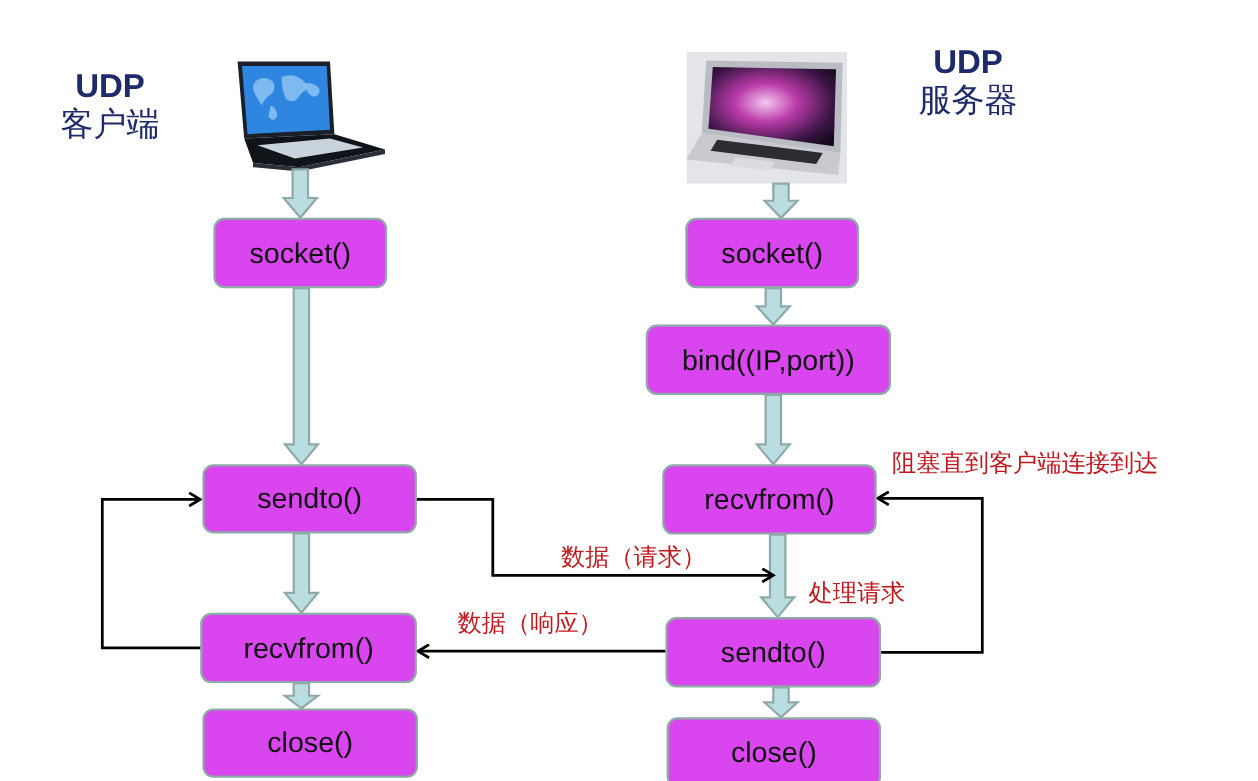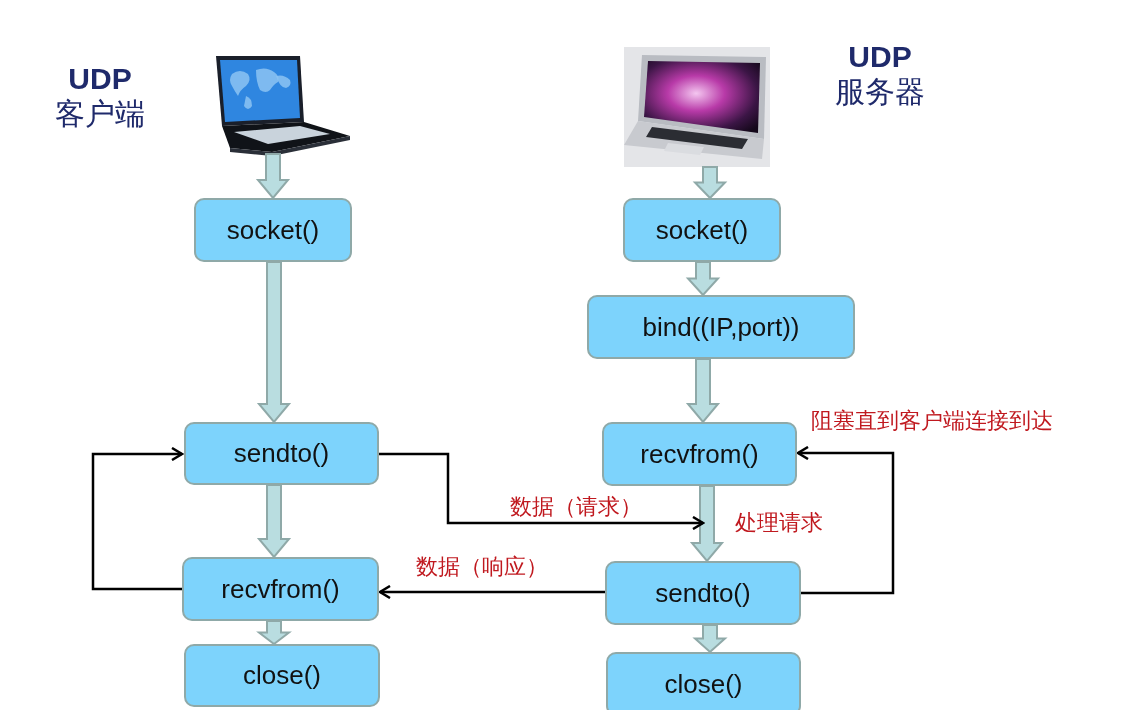--- a/index.html
+++ b/index.html
@@ -3,21 +3,21 @@
 <meta charset="utf-8">
 <style>
   html, body { margin: 0; padding: 0; background: #ffffff; }
   body { width: 1144px; height: 710px; position: relative; overflow: hidden;
          font-family: "Liberation Sans", "DejaVu Sans", sans-serif; }
   .label-title { position: absolute; text-align: center; color: #1f2a6b; }
   .label-title .udp { font-weight: bold; font-size: 30px; line-height: 34px; display: block; }
   .label-title .role { font-size: 30px; line-height: 36px; display: block; color: #1f2a6b;
                        font-family: "DejaVu Sans", sans-serif; }
   .box { position: absolute; box-sizing: border-box; border: 2px solid #8fa9a8; border-radius: 10px;
-         background: #7dd3fc; display: flex; align-items: center; justify-content: center;
+         background: #d946ef; display: flex; align-items: center; justify-content: center;
          font-size: 26px; color: #111; }
   .note { position: absolute; color: #c0191f; font-size: 22px; white-space: nowrap;
           font-family: Liberation Mono, monospace; }
   svg.overlay { position: absolute; left: 0; top: 0; }
   .laptop { position: absolute; }
 </style>
 </head>
 <body>
 
 <div class="label-title" style="left:40px; top:62px; width:120px;">
@@ -94,29 +94,29 @@
 <div class="box" style="left:182px; top:557px; width:197px; height:64px;">
     <span>recvfrom()</span>
   </div>
 <div class="box" style="left:184px; top:644px; width:196px; height:63px;">
     <span>close()</span>
   </div>
 
 <div class="box" style="left:623px; top:198px; width:158px; height:64px;">
     <span>socket()</span>
   </div>
-<div class="box" style="left:587px; top:295px; width:268px; height:64px;">
+<div class="box" style="left:587px; top:295px; width:223px; height:64px;">
     <span>bind((IP,port))</span>
   </div>
 <div class="box" style="left:602px; top:422px; width:195px; height:64px;">
     <span>recvfrom()</span>
   </div>
 <div class="box" style="left:605px; top:561px; width:196px; height:64px;">
     <span>sendto()</span>
   </div>
 <div class="box" style="left:606px; top:652px; width:195px; height:64px;">
     <span>close()</span>
   </div>
 
 <div class="note" style="left:478px; top:492px;margin-left:32px;">数据（请求）</div>
 <div class="note" style="left:416px; top:552px;">数据（响应）</div>
-<div class="note" style="left:735px; top:508px;text-align:right;">处理请求</div>
+<div class="note" style="left:735px; top:524px;text-align:right;">处理请求</div>
 <div class="note" style="left:811px; top:406px;">阻塞直到客户端连接到达</div>
 
 </body></html>

